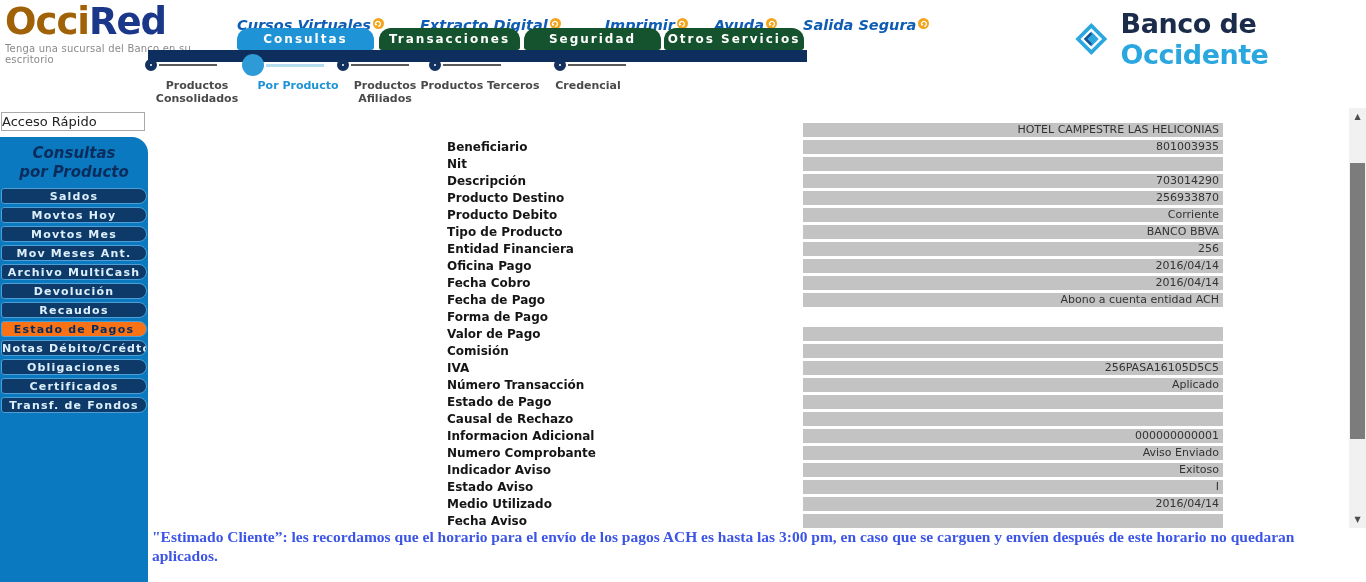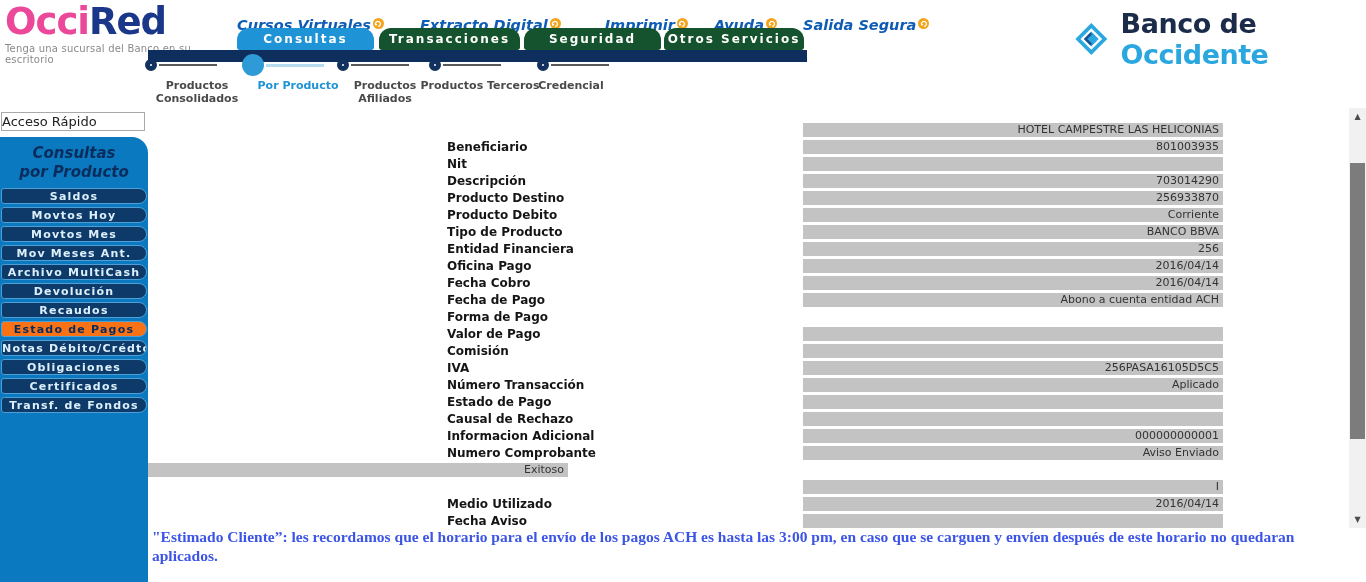--- a/index.html
+++ b/index.html
@@ -3,21 +3,21 @@
 <meta charset="utf-8">
 <style>
   * { margin:0; padding:0; box-sizing:border-box; }
   html,body { width:1366px; height:582px; background:#fff; overflow:hidden;
               font-family:"DejaVu Sans","Liberation Sans",sans-serif; }
   .abs { position:absolute; }
 
   
   #logo { left:5px; top:2px; width:230px; }
   #logo .wordmark { font-size:37px; font-weight:bold; letter-spacing:-1px; line-height:40px; }
-  #logo .p1 { color:#ec4899; }
+  #logo .p1 { color:#a16207; }
   #logo .p2 { color:#1A3789; }
   #logo .tagline { font-size:10px; color:#8a8a8a; letter-spacing:.2px; margin-top:1px; }
 
   #topnav { left:237px; top:17px; display:flex; align-items:center; }
   .nav-item { display:flex; align-items:flex-start; cursor:pointer; }
   .nav-item:nth-of-type(1){ margin-right:36px; }
   .nav-item:nth-of-type(2){ margin-right:44px; }
   .nav-item:nth-of-type(3){ margin-right:26px; }
   .nav-item:nth-of-type(4){ margin-right:26px; }
   .nav-label { font-size:14.5px; font-style:italic; font-weight:bold; color:#0F5CB5; }
@@ -43,21 +43,21 @@
 
   #navbar { left:148px; top:50px; width:659px; height:12px; background:#0E2F5D; }
 
   
   #steps { left:148px; top:54px; width:700px; height:60px; }
   .step { position:absolute; top:0; cursor:pointer; }
   .step:nth-of-type(1){ left:-3px;  width:104px; }
   .step:nth-of-type(2){ left:94px;  width:112px; }
   .step:nth-of-type(3){ left:189px; width:96px; }
   .step:nth-of-type(4){ left:281px; width:102px; }
-  .step:nth-of-type(5){ left:389px; width:68px; }
+  .step:nth-of-type(5){ left:406px; width:68px; }
   .step-row { display:flex; align-items:center; height:22px; }
   .step-circle { width:12px; height:12px; border:5px solid #12315F; background:#fff; border-radius:50%; flex:none; }
   .step-line { width:58px; height:2px; background:#5a5a5a; margin-left:2px; flex:none; }
   .step.active .step-circle { width:22px; height:22px; border:0; background:#2E9BD6; }
   .step.active .step-line { background:#B5DCEF; height:3px; }
   .step-label { position:absolute; top:25px; left:50%; transform:translateX(-50%);
                 font-size:11px; font-weight:bold; color:#4a4a4a; text-align:center; white-space:nowrap; line-height:13px; }
   .step:nth-of-type(1) .step-label, .step:nth-of-type(3) .step-label { max-width:86px; white-space:normal; }
   .step.active .step-label { color:#1E93D6; }
 
@@ -341,20 +341,21 @@
       <div class="flabel">Numero Comprobante</div>
       <div class="fvalue">000000000001</div>
     </div>
 
     <div class="frow">
       <div class="flabel">Indicador Aviso</div>
       <div class="fvalue">Aviso Enviado</div>
     </div>
 
     <div class="frow">
+      <div class="flabel">Estado Aviso</div>
       <div class="fvalue">Exitoso</div>
     </div>
 
     <div class="frow">
       <div class="flabel">Medio Utilizado</div>
       <div class="fvalue">I</div>
     </div>
 
     <div class="frow">
       <div class="flabel">Fecha Aviso</div>

